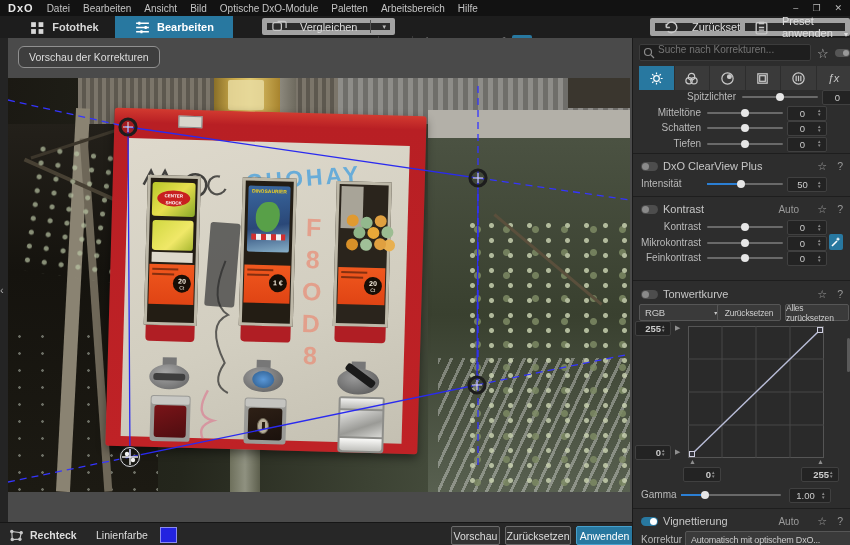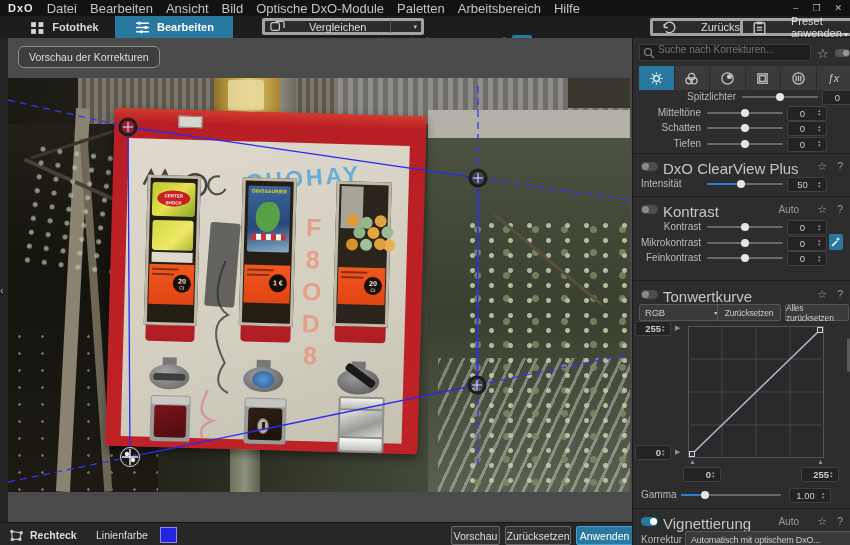--- a/index.html
+++ b/index.html
@@ -4,27 +4,27 @@
 <style>
   html,body{margin:0;padding:0;background:#111;}
   #app{position:relative;width:850px;height:545px;background:#474747;overflow:hidden;
        font-family:"Liberation Sans",sans-serif;color:#ccc;font-size:11px;
        -webkit-font-smoothing:antialiased;}
   .abs{position:absolute;}
   
   #menubar{position:absolute;left:0;top:0;width:850px;height:16px;background:#121212;
            display:flex;align-items:center;gap:13px;padding-left:8px;box-sizing:border-box;}
   #menubar .logo{font-weight:bold;color:#e8e8e8;font-size:11px;letter-spacing:1px;}
-  #menubar .mi{color:#c4c4c4;font-size:13px;cursor:default;}
+  #menubar .mi{color:#c4c4c4;font-size:10px;cursor:default;}
   #winctl{position:absolute;right:4px;top:0;display:flex;gap:14px;color:#bbb;font-size:9px;height:16px;align-items:center;padding-right:4px;}
   
   #toolbar{position:absolute;left:0;top:16px;width:850px;height:22px;background:#1d1d1d;border-bottom:1px solid #101010;}
   .modetab{position:absolute;top:0;height:22px;display:flex;align-items:center;gap:6px;justify-content:center;color:#d8d8d8;font-size:11px;font-weight:bold;}
   .modetab.active{background:#2878a0;color:#fff;}
-  .btn{display:flex;align-items:center;gap:23px;background:#2b2b2b;border:3px solid #a3a3a3;border-radius:2px;color:#ddd;box-sizing:border-box;}
+  .btn{display:flex;align-items:center;gap:12px;background:#2b2b2b;border:5px solid #a3a3a3;border-radius:2px;color:#ddd;box-sizing:border-box;}
   .ti{width:17px;height:15px;stroke:#c9c9c9;fill:none;stroke-width:1.3;flex:none;}
   .toolbtn{position:absolute;top:19px;width:20px;height:17px;display:flex;align-items:center;justify-content:center;border-radius:2px;}
   .toolbtn.active{background:#2878a0;}
   .vsep{position:absolute;top:20px;width:1px;height:14px;background:#3a3a3a;}
   
   #leftstrip{position:absolute;left:0;top:38px;width:8px;height:484px;background:#242424;}
   #canvas{position:absolute;left:8px;top:38px;width:624px;height:484px;background:#4a4a4a;}
   #previewbtn{position:absolute;left:10px;top:8px;height:20px;padding:0 10px;background:#3e3e3e;border:1px solid #909090;border-radius:6px;color:#ddd;font-size:10.5px;display:flex;align-items:center;}
   
   #photo{position:absolute;left:0px;top:40px;width:622px;height:414px;overflow:hidden;
@@ -34,21 +34,21 @@
   #bottombar{position:absolute;left:0;top:522px;width:632px;height:23px;background:#272727;border-top:1px solid #161616;}
   .bbtn{position:absolute;top:3px;height:17px;display:flex;align-items:center;justify-content:center;background:#333;border:1px solid #6a6a6a;border-radius:2px;color:#ddd;font-size:10.5px;}
   .bbtn.primary{background:#2878a0;border-color:#46a0cc;color:#fff;}
   
   #rightpanel{position:absolute;left:632px;top:38px;width:218px;height:507px;background:#2d2d2d;border-left:1px solid #1a1a1a;overflow:hidden;}
   #search{position:absolute;left:6px;top:6px;width:172px;height:17px;background:#1e1e1e;border:1px solid #3c3c3c;border-radius:2px;color:#888;font-size:10px;padding:0 4px 6px 18px;box-sizing:border-box;font-family:"Liberation Sans",sans-serif;}
   .ptab{position:absolute;top:28px;width:34.5px;height:24px;background:#3a3a3a;border-right:1px solid #2d2d2d;display:flex;align-items:center;justify-content:center;color:#c9c9c9;}
   .ptab.active{background:#2878a0;color:#fff;}
   .divider{position:absolute;left:0;width:218px;height:1px;background:#1e1e1e;}
   .shead{position:absolute;left:0;width:218px;height:14px;}
-  .shead .title{position:absolute;left:30px;top:0;color:#c6c6c6;font-size:15px;}
+  .shead .title{position:absolute;left:30px;top:0;color:#c6c6c6;font-size:11px;}
   .shead .auto{position:absolute;right:52px;top:1px;color:#9a9a9a;font-size:10px;}
   .shead .star{position:absolute;right:24px;top:0;color:#9a9a9a;font-size:11px;}
   .shead .help{position:absolute;right:8px;top:0;color:#9a9a9a;font-size:10.5px;}
   .toggle{position:absolute;left:8px;top:2px;width:17px;height:9px;border-radius:5px;background:#4d4d4d;}
   .toggle i{position:absolute;left:1px;top:1px;width:7px;height:7px;border-radius:50%;background:#8a8a8a;}
   .toggle.on{background:#2878a0;}
   .toggle.on i{left:9px;background:#fff;}
   .srow{position:absolute;left:0;width:218px;height:14px;}
   .slabel{position:absolute;left:0;top:1px;width:68px;text-align:right;color:#b9b9b9;font-size:10px;}
   .strack{position:absolute;left:74px;top:6px;width:76px;height:2px;background:#696969;border-radius:1px;}

